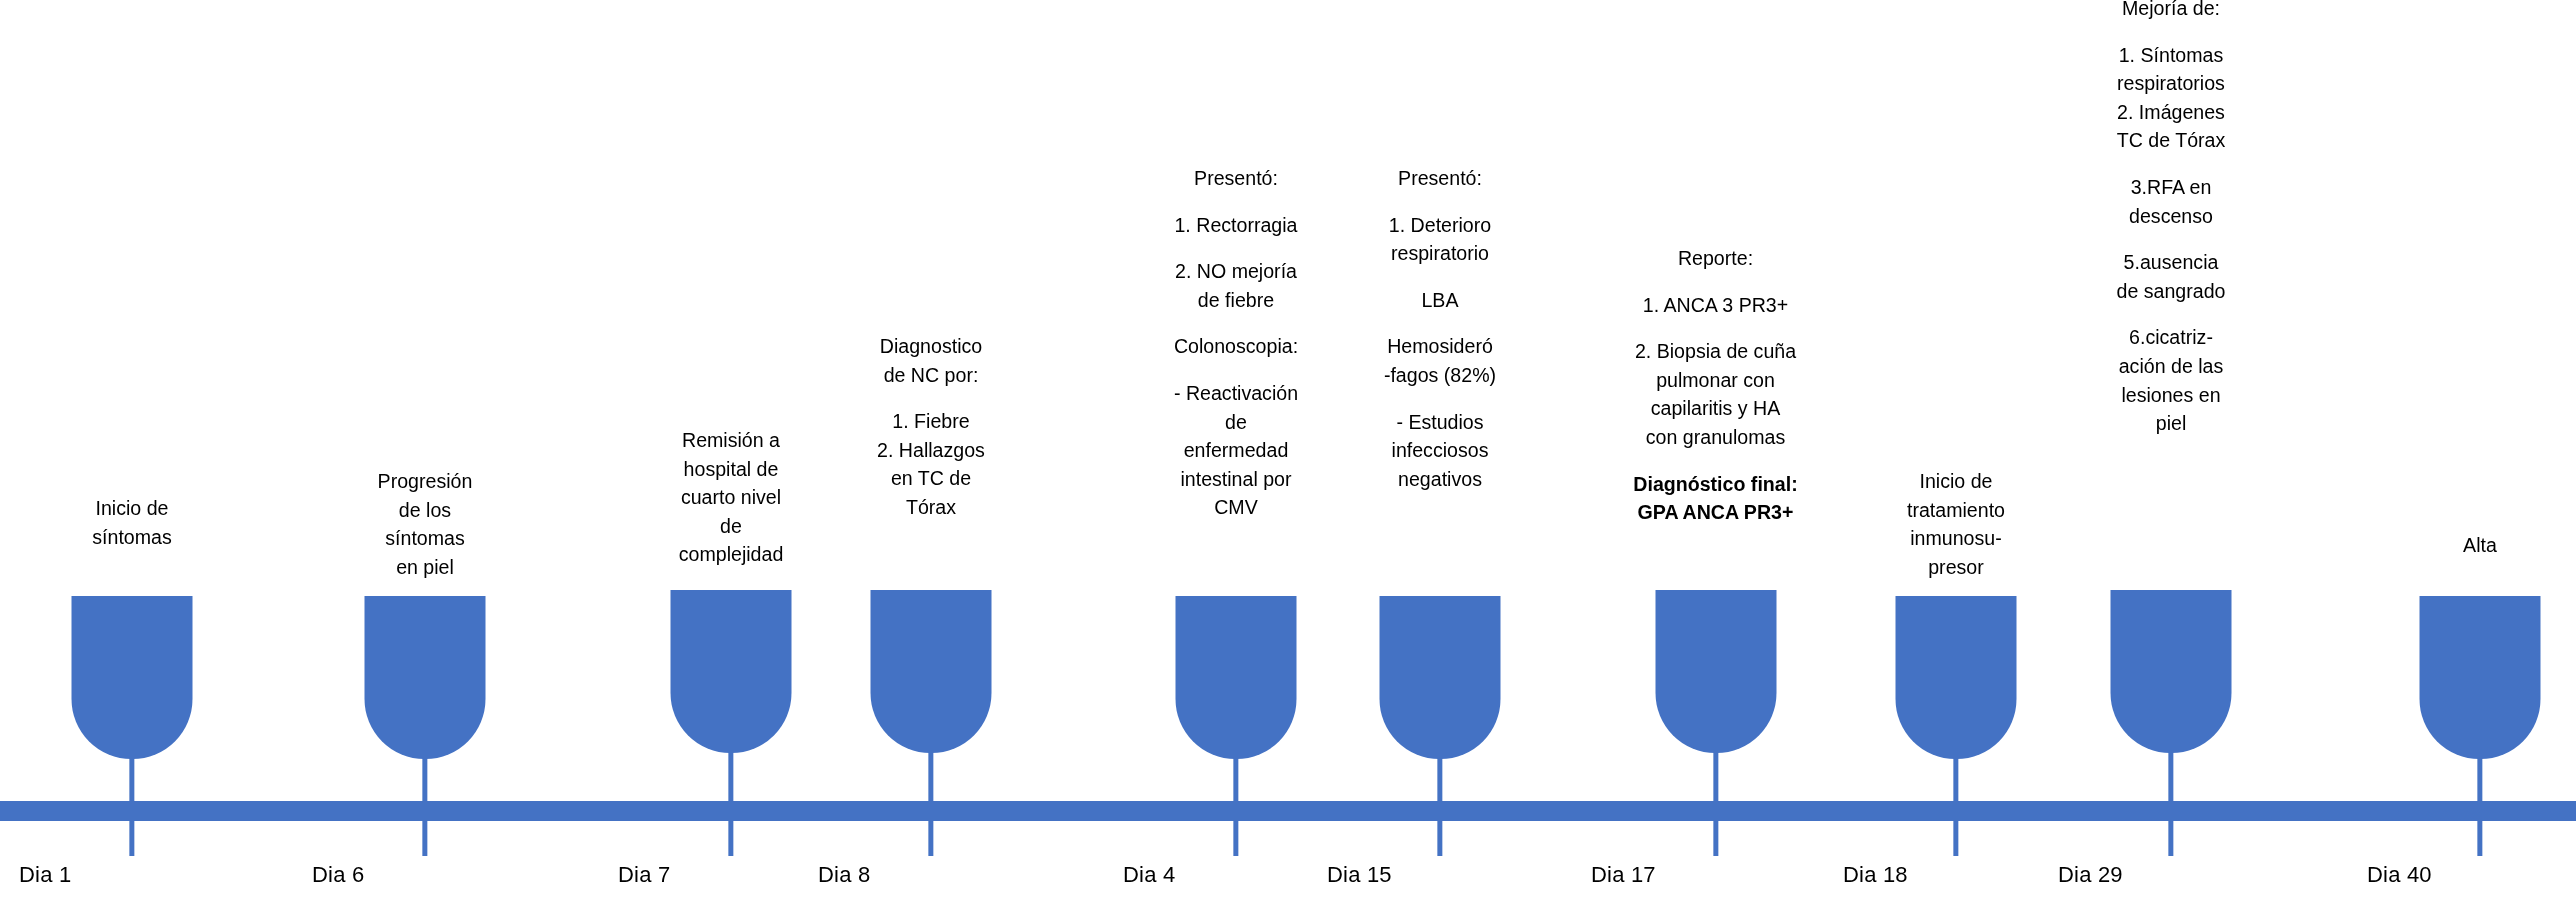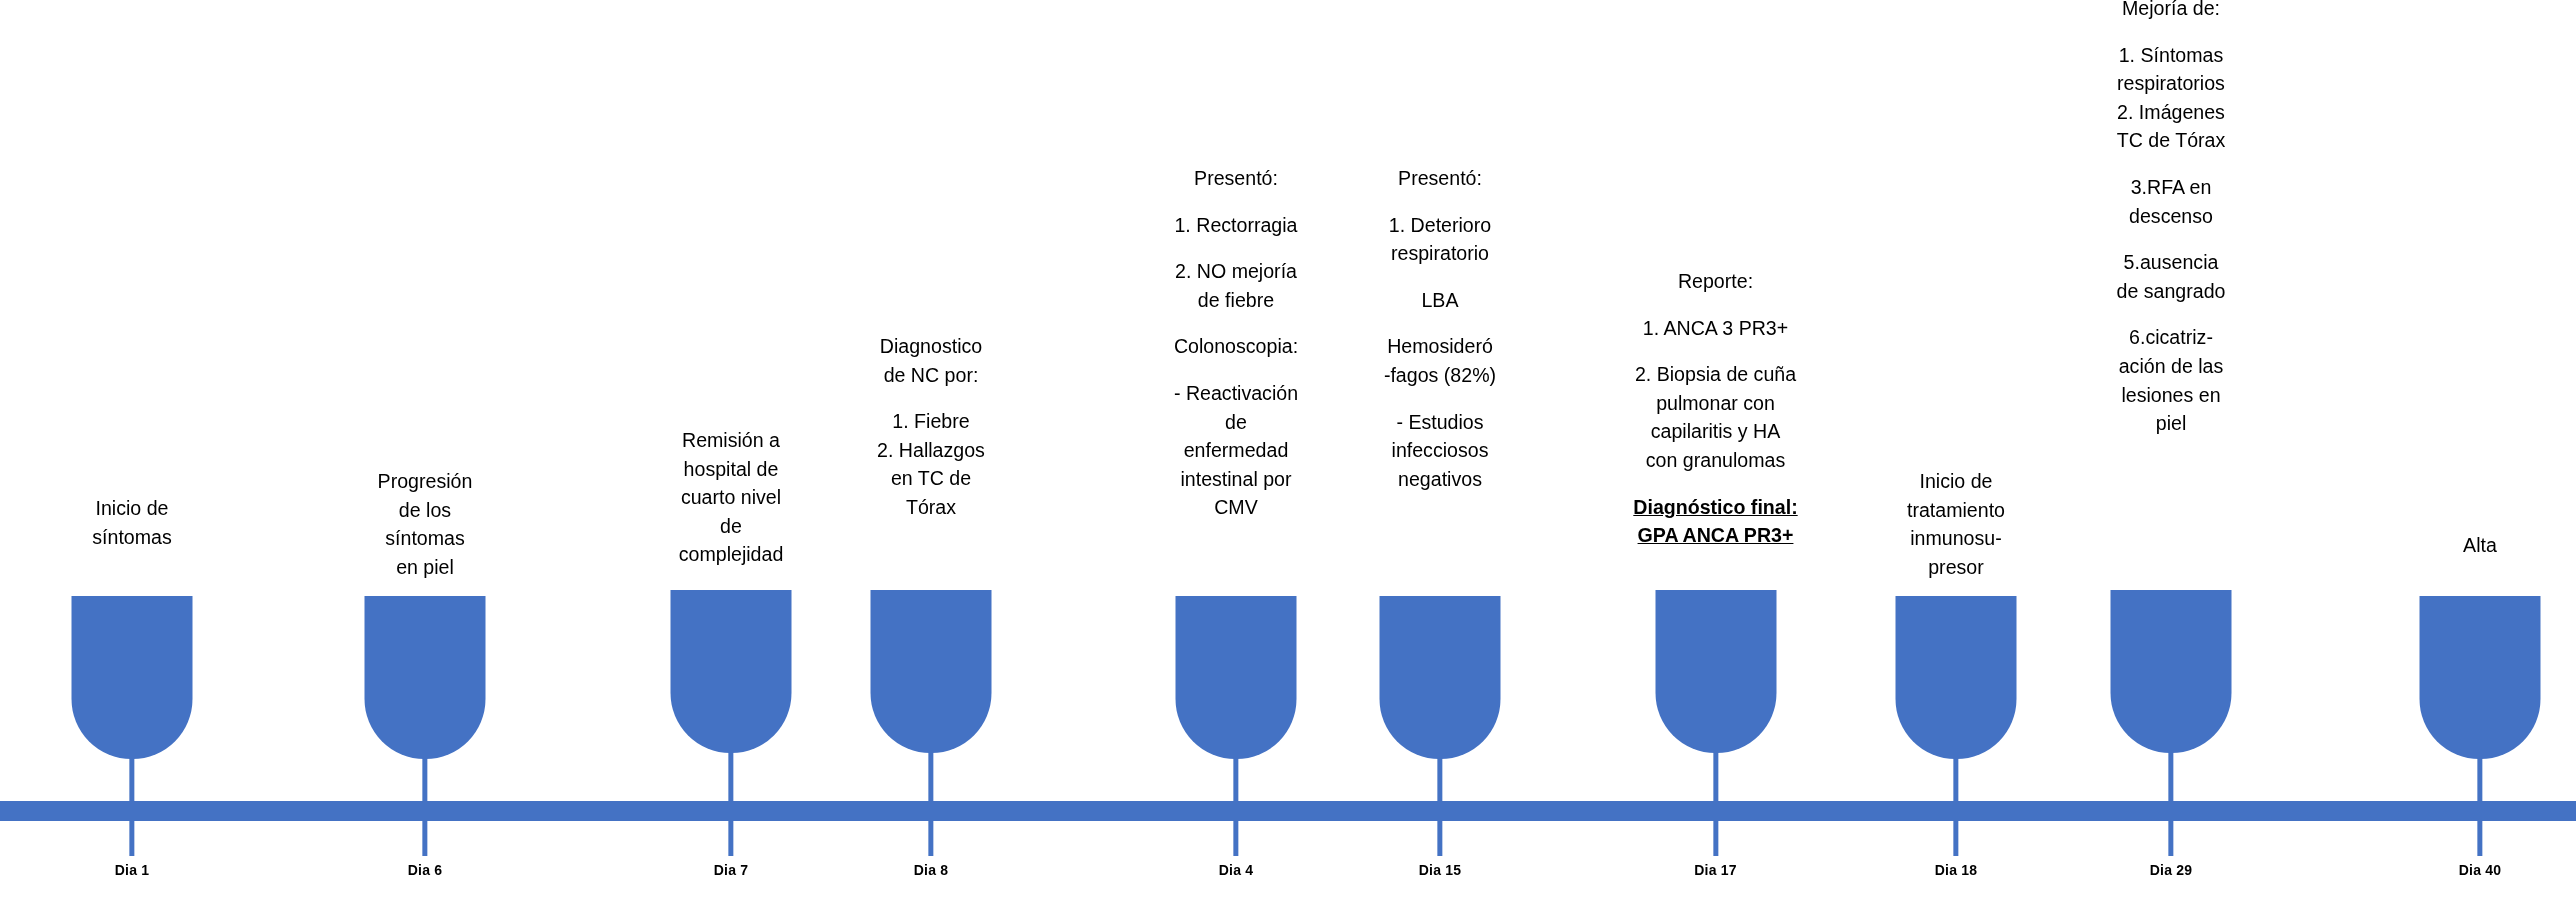--- a/index.html
+++ b/index.html
@@ -66,23 +66,23 @@
     top: 821px;
     height: 35px;
     background: #4472c4;
   }
 
   .day-label {
     position: absolute;
     left: 0;
     width: 100%;
     top: 862px;
-    text-align: center;
-    font-size: 14px;
-    font-weight: bold;
+    text-align: left;
+    font-size: 22px;
+    font-weight: normal;
     color: #000000;
     letter-spacing: 0.2px;
   }
 
   
   .note {
     position: absolute;
     left: 50%;
     transform: translateX(-50%);
     width: 219px;
@@ -92,21 +92,20 @@
     color: #000000;
   }
   .note p {
     margin: 0 0 18px 0;
   }
   .note p:last-child {
     margin-bottom: 0;
   }
   .note p.bold {
     font-weight: bold;
-    text-decoration: underline;
   }
 </style>
 </head>
 <body>
 
 <div id="canvas">
 
   <div class="timeline-bar"></div>
 
   <div class="event" style="left:19px;">
@@ -172,21 +171,21 @@
         <p>Hemosideró<br>-fagos (82%)</p>
         <p>- Estudios<br>infecciosos<br>negativos</p>
       </div>
     <div class="pin" style="top:596px;"></div>
     <div class="stem" style="top:758px;height:45px;"></div>
     <div class="stem-lower"></div>
     <div class="day-label">Dia 15</div>
   </div>
 
   <div class="event" style="left:1591px;width:249px;">
-    <div class="note" style="top:267px;width:256px;">
+    <div class="note" style="top:244px;width:256px;">
         <p>Reporte:</p>
         <p>1. ANCA 3 PR3+</p>
         <p>2. Biopsia de cuña<br>pulmonar con<br>capilaritis y HA<br>con granulomas</p>
         <p class="bold">Diagnóstico final:<br>GPA ANCA PR3+</p>
       </div>
     <div class="pin" style="top:590px;"></div>
     <div class="stem" style="top:752px;height:51px;"></div>
     <div class="stem-lower"></div>
     <div class="day-label">Dia 17</div>
   </div>

